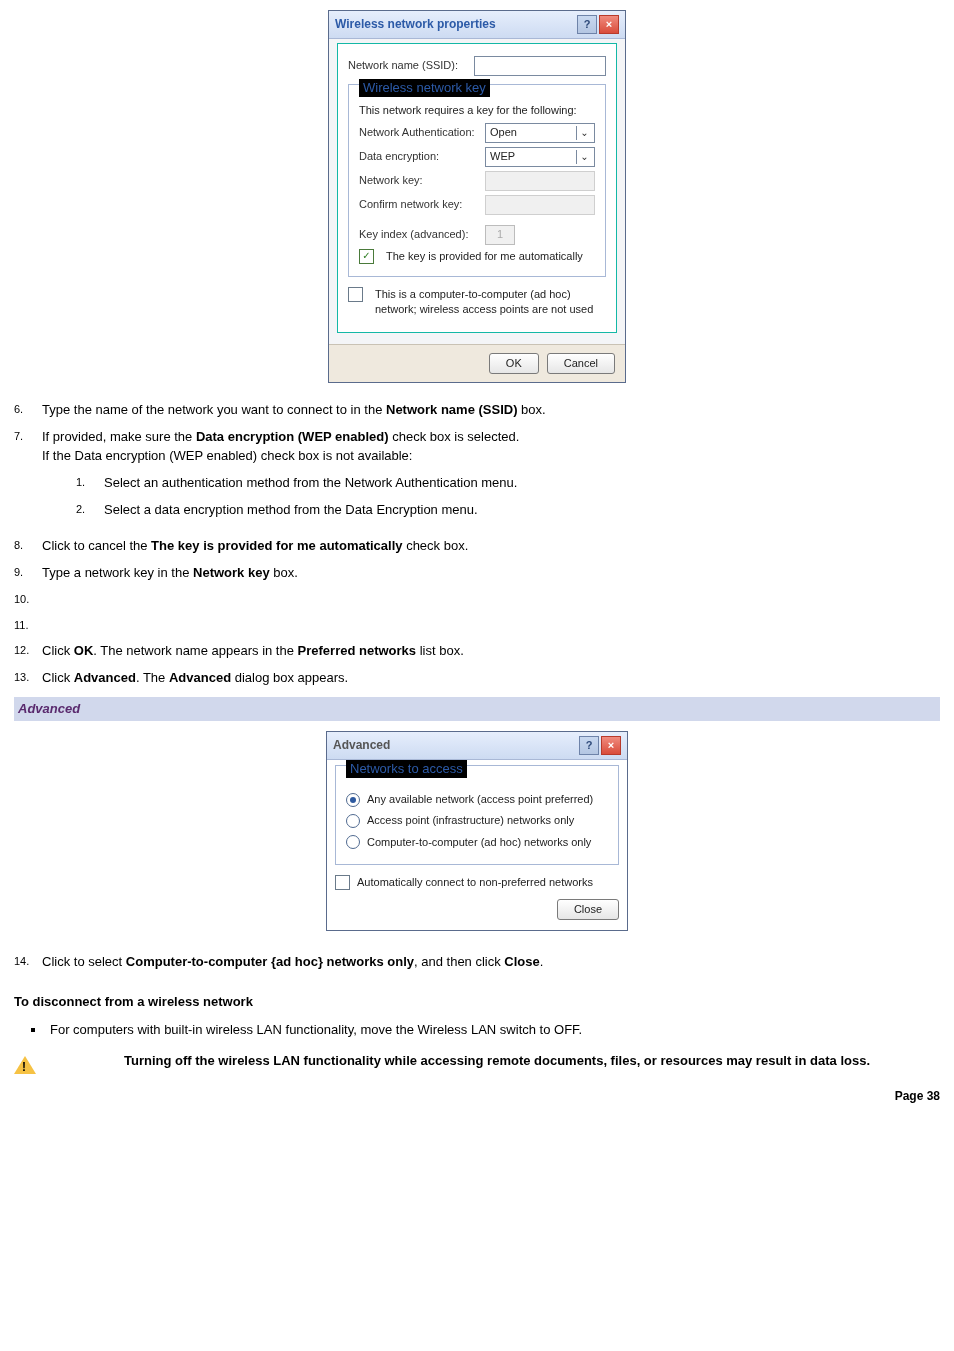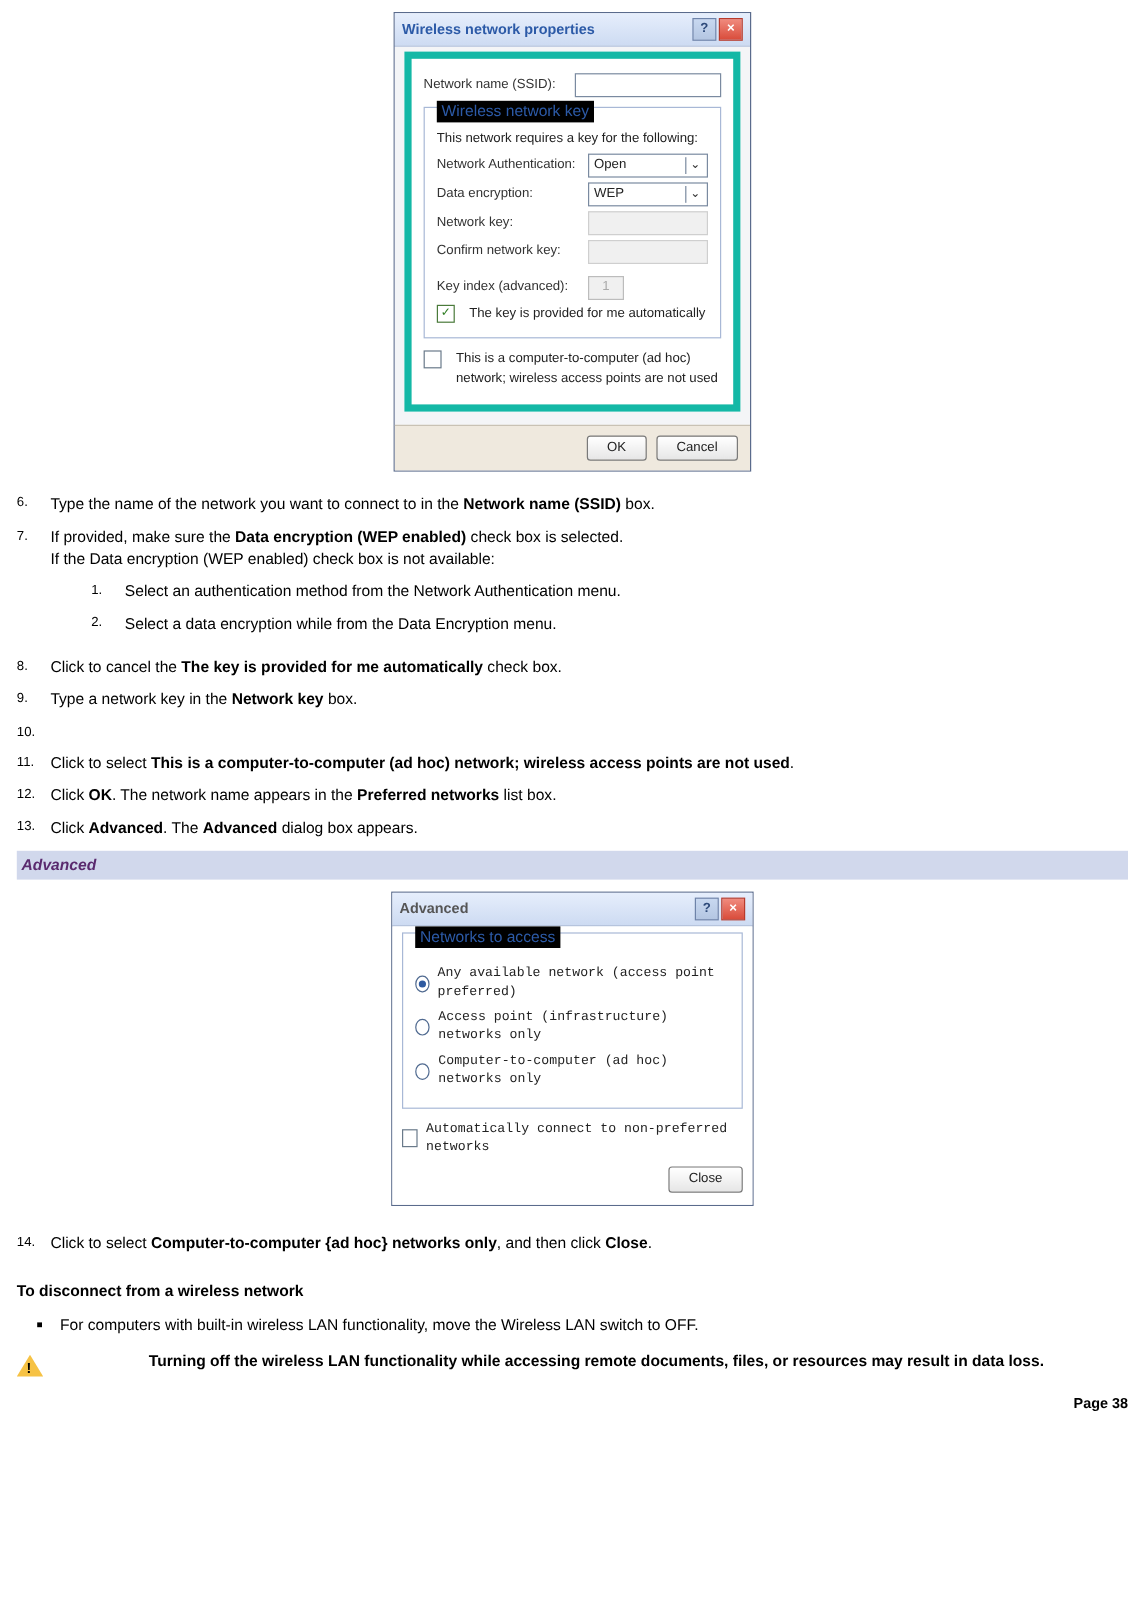--- a/index.html
+++ b/index.html
@@ -47,21 +47,21 @@
   .tbtn.close { background: linear-gradient(#f08b7e,#d94c3b); color:#fff; border-color:#b83a2b;}
   .dlg-body { padding: 5px 8px 10px 8px; background:#f4f5f7;}
   .tabs { display:flex; gap:0; margin-bottom:6px;}
   .tab {
     border:1px solid #888; border-bottom:none;
     padding:2px 8px; font-size:11px; background:#f4f5f7;
     border-top-left-radius:4px; border-top-right-radius:4px;
   }
   .tab.active { background:#fff; position:relative; z-index:2;}
   .tab.inactive { background:#ece9e1; color:#555;}
-  .dlg-panel { border:6px solid #14b8a6; background:#fff; padding:8px 10px 10px 10px; position:relative; top:-1px;}
+  .dlg-panel { border:1px solid #14b8a6; background:#fff; padding:8px 10px 10px 10px; position:relative; top:-1px;}
   .row { display:flex; align-items:center; margin:4px 0; gap:6px;}
   .row label.lbl { width:120px; color:#333;}
   .txt { border:1px solid #7a8aa0; height:18px; flex:1; background:#fff;}
   .fieldset {
     border:1px solid #a8b8d6; margin-top:8px; padding:8px 10px;
   }
   .fieldset .legend { color:#2c5aa7; font-size:13px; position:relative; top:-14px; background:#000000; display:inline-block; padding:0 4px;}
   .combo { border:1px solid #7a8aa0; height:18px; flex:1; display:flex; align-items:center; justify-content:space-between; padding:0 2px 0 4px; background:#fff;}
   .combo .arrow { width:15px; text-align:center; border-left:1px solid #7a8aa0; color:#333; font-size:10px;}
   .disabled { color:#9a9a9a;}
@@ -83,21 +83,21 @@
     font-style:italic;
     font-weight:bold;
     padding:3px 4px;
     margin:6px 0 10px 0;
     font-size:13px;
   }
   
   .dlg2 { width:300px; }
   .dlg2 .radio { width:12px; height:12px; border:1px solid #506a90; border-radius:50%; margin-right:7px; display:inline-flex; align-items:center; justify-content:center;}
   .dlg2 .radio.sel::after { content:""; width:6px; height:6px; background:#2e5aa0; border-radius:50%; display:block;}
-  .dlg2 .opt { display:flex; align-items:center; margin:6px 0; font-size:11px;font-family:Liberation Mono, monospace;}
+  .dlg2 .opt { display:flex; align-items:center; margin:6px 0; font-size:11px;}
   .dlg2 .fieldset { margin-top:0;}
   .dlg2 .chk2 { width:13px; height:13px; border:1px solid #6a7a8a; margin-right:7px; display:inline-block;}
   .footnote { font-weight:bold; margin-top:22px; margin-bottom:10px;}
   ul.square { list-style: square; padding-left: 32px; margin:6px 0;}
   ul.square li { padding-left:4px;}
   .warn-row { display:flex; align-items:flex-start; gap:16px; margin-top:16px;}
   .warn-icon { width:20px; height:18px; }
   .warn-tri {
     width:0; height:0;
     border-left:11px solid transparent;
@@ -187,21 +187,21 @@
     <span>
       <span>If provided, make sure the </span><b>Data encryption (WEP enabled)</b><span> check box is selected.</span><br>
       <span>If the Data encryption (WEP enabled) check box is not available:</span>
       <ol class="sub">
         <li>
           <span class="num">1.</span>
           <span>Select an authentication method from the Network Authentication menu.</span>
         </li>
         <li>
           <span class="num">2.</span>
-          <span>Select a data encryption while from the Data Encryption menu.</span>
+          <span>Select a data encryption method from the Data Encryption menu.</span>
         </li>
       </ol>
     </span>
   </li>
   <li>
     <span class="num">8.</span>
     <span>
       <span>Click to cancel the </span><b>The key is provided for me automatically</b><span> check box.</span>
     </span>
   </li>
@@ -209,23 +209,20 @@
     <span class="num">9.</span>
     <span>
       <span>Type a network key in the </span><b>Network key</b><span> box.</span>
     </span>
   </li>
   <li>
     <span class="num">10.</span>
   </li>
   <li>
     <span class="num">11.</span>
-    <span>
-      <span>Click to select </span><b>This is a computer-to-computer (ad hoc) network; wireless access points are not used</b><span>.</span>
-    </span>
   </li>
   <li>
     <span class="num">12.</span>
     <span>
       <span>Click </span><b>OK</b><span>. The network name appears in the </span><b>Preferred networks</b><span> list box.</span>
     </span>
   </li>
   <li>
     <span class="num">13.</span>
     <span>

